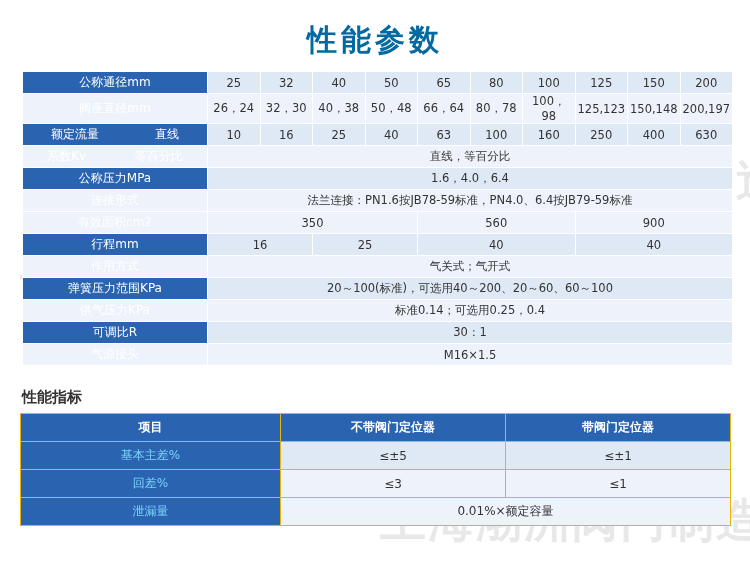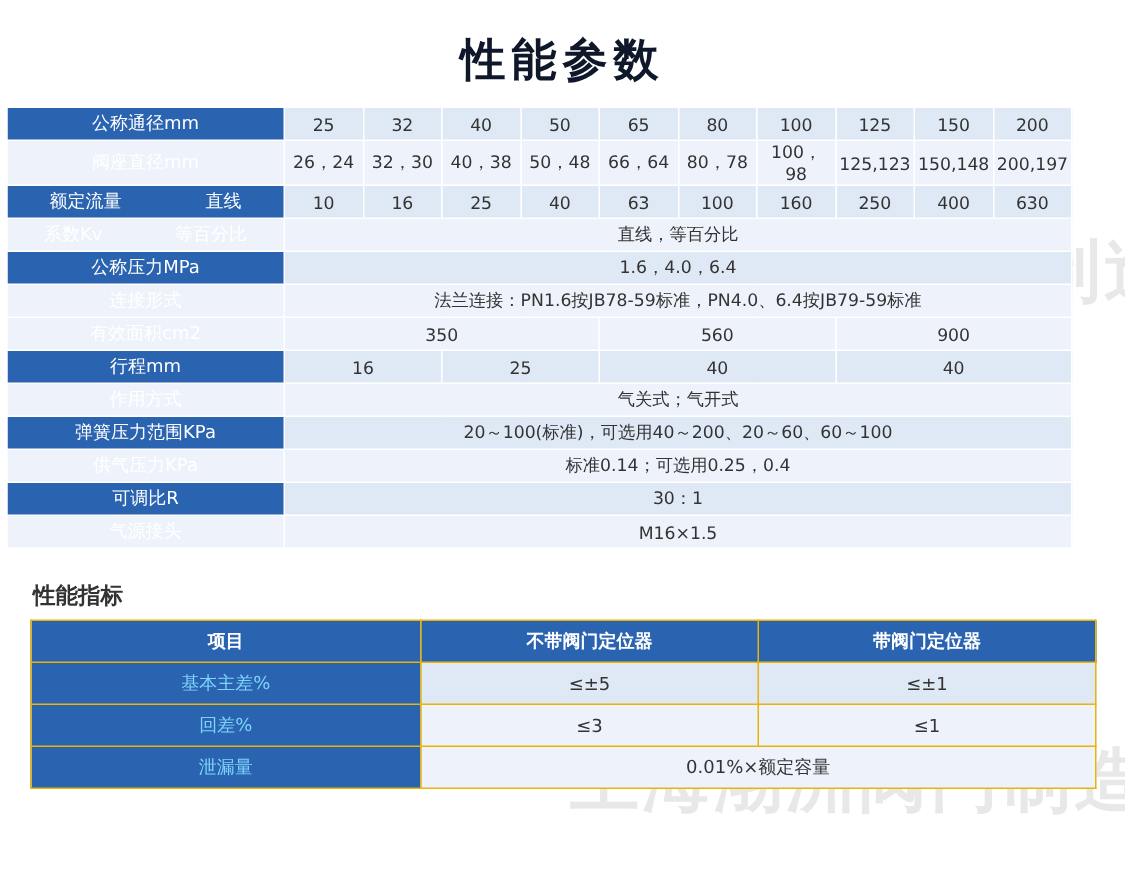--- a/index.html
+++ b/index.html
@@ -33,40 +33,40 @@
     white-space: nowrap;
     letter-spacing: 2px;
     font-family: "DejaVu Sans", sans-serif;
   }
   .wm1 { left: 20px;  top: 230px; }
   .wm2 { left: 400px; top: 150px; }
   .wm3 { left: 380px; top: 490px; }
 
   .title {
     text-align: center;
-    color: #0f172a;
+    color: #0369a1;
     font-size: 30px;
     font-weight: bold;
     padding-top: 20px;
     padding-bottom: 10px;
     letter-spacing: 4px;
     font-family: "DejaVu Sans", sans-serif;
     position: relative;
     z-index: 10;
   }
 
   table {
     border-collapse: collapse;
     table-layout: fixed;
     position: relative;
     z-index: 10;
   }
   .main-table {
     width: 710px;
-    margin: 0 4px;
+    margin: 0 22px;
   }
   .main-table td {
     border: 1px solid #ffffff;
     height: 22px;
     font-size: 11.5px;
     color: #333;
     text-align: center;
     vertical-align: middle;
     background: #dfe8f5;
     font-family: "DejaVu Sans", sans-serif;

